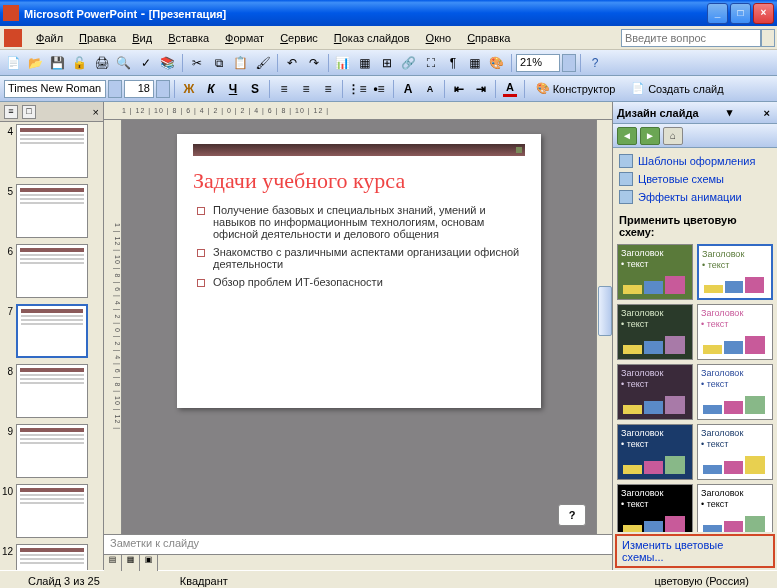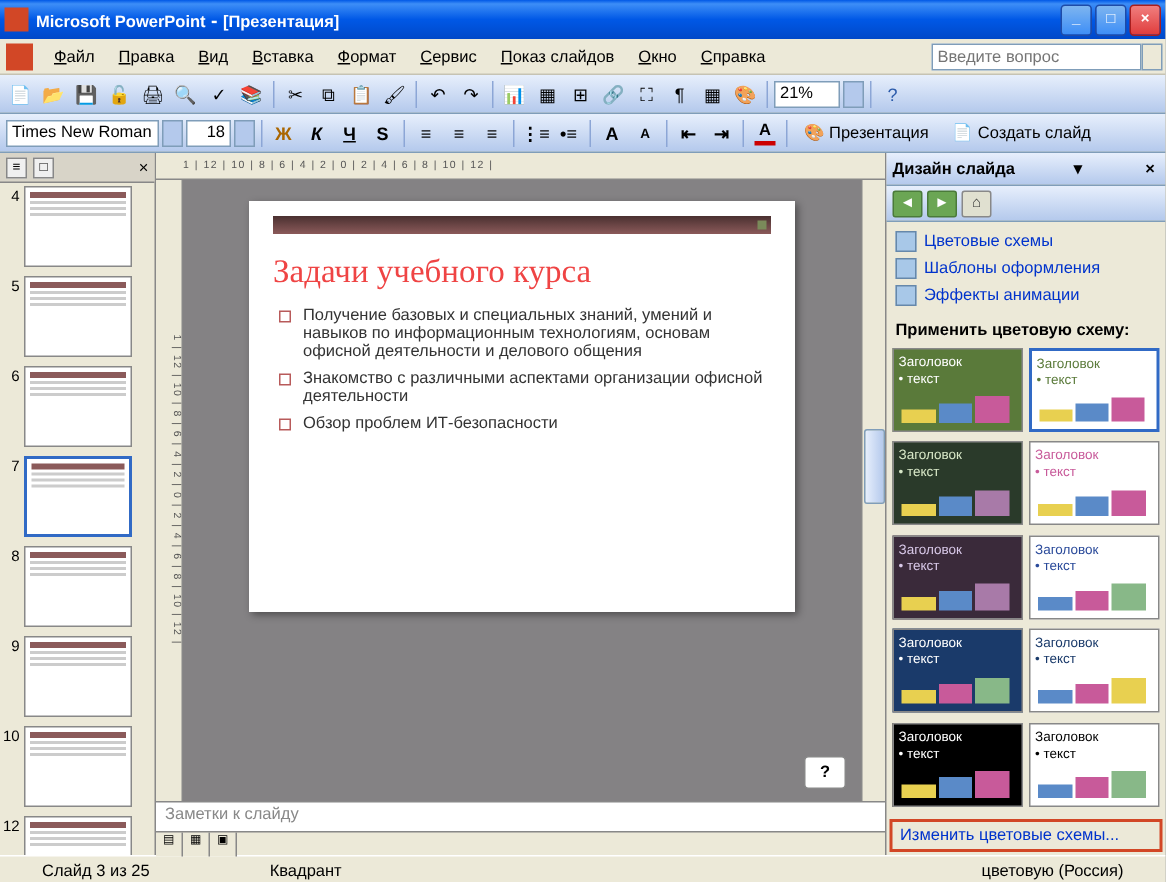--- a/index.html
+++ b/index.html
@@ -65,21 +65,21 @@
 .bullet-marker { width: 8px; height: 8px; border: 1px solid #b85a5a; margin-right: 8px; margin-top: 3px; flex-shrink: 0; }
 .help-bubble { position: absolute; bottom: 8px; right: 10px; width: 28px; height: 22px; background: white; border: 1px solid #888; border-radius: 3px; text-align: center; line-height: 20px; font-weight: bold; cursor: pointer; }
 .scroll-v { width: 16px; background: #ece9d8; border-left: 1px solid #888; position: relative; }
 .scroll-thumb { position: absolute; left: 1px; top: 40%; width: 14px; height: 50px; background: linear-gradient(to right, #e7effc, #b4c9ec); border: 1px solid #7f9db9; border-radius: 2px; }
 .notes { height: 20px; background: white; border-top: 1px solid #888; padding: 2px 6px; color: #888; }
 .view-btns { height: 16px; display: flex; border-top: 1px solid #888; }
 .view-btn { width: 18px; height: 16px; background: #ece9d8; border-right: 1px solid #888; font-size: 8px; text-align: center; cursor: pointer; }
 .scroll-h { flex: 1; background: #ece9d8; }
 
 
-.taskpane { width: 187px; background: #ece9d8; border-left: 1px solid #888; display: flex; flex-direction: column; }
+.taskpane { width: 165px; background: #ece9d8; border-left: 1px solid #888; display: flex; flex-direction: column; }
 .tp-header { height: 22px; background: linear-gradient(to bottom, #e7effc, #b4c9ec); border-bottom: 1px solid #7f9db9; display: flex; align-items: center; padding: 0 4px; font-weight: bold; }
 .tp-header-close { margin-left: auto; cursor: pointer; padding: 0 3px; }
 .tp-nav { height: 24px; background: linear-gradient(to bottom, #e7effc, #b4c9ec); border-bottom: 1px solid #7f9db9; display: flex; align-items: center; padding: 0 4px; gap: 3px; }
 .tp-nav-btn { width: 20px; height: 18px; background: #6ba654; border: 1px solid #4a7a3a; border-radius: 2px; color: white; text-align: center; font-size: 10px; line-height: 16px; cursor: pointer; }
 .tp-nav-home { background: #e0e0d0; border-color: #888; color: #333; }
 .tp-links { padding: 4px 6px; }
 .tp-link { display: flex; align-items: center; gap: 5px; padding: 2px 0; color: #0033cc; cursor: pointer; }
 .tp-link-icon { width: 14px; height: 14px; background: #a8c8e8; border: 1px solid #6688aa; }
 .tp-section-label { padding: 4px 6px 2px; font-weight: bold; }
 .schemes { flex: 1; overflow-y: auto; padding: 4px; display: grid; grid-template-columns: 1fr 1fr; gap: 4px; }
@@ -181,21 +181,21 @@
   <div class="fmt-btn">⇤</div>
   <div class="fmt-btn">⇥</div>
   <div class="tb-sep"></div>
   <div class="fmt-btn" style="flex-direction:column;gap:1px">
       <span>А</span>
       <div class="color-swatch" style="background:#cc0000"></div>
     </div>
   <div class="tb-sep"></div>
   <div class="fmt-label-btn">
       <span>🎨</span>
-      <span>Презентация</span>
+      <span>Конструктор</span>
     </div>
   <div class="fmt-label-btn">
       <span>📄</span>
       <span>Создать слайд</span>
     </div>
 </div>
 
 <div class="workspace">
 
   <div class="slide-panel">
@@ -325,25 +325,25 @@
       <span class="tp-header-close">×</span>
     </div>
     <div class="tp-nav">
       <div class="tp-nav-btn">◄</div>
       <div class="tp-nav-btn">►</div>
       <div class="tp-nav-btn tp-nav-home">⌂</div>
     </div>
     <div class="tp-links" id="tp-links">
         <div class="tp-link">
           <div class="tp-link-icon"></div>
-          <span>Цветовые схемы</span>
+          <span>Шаблоны оформления</span>
         </div>
         <div class="tp-link">
           <div class="tp-link-icon"></div>
-          <span>Шаблоны оформления</span>
+          <span>Цветовые схемы</span>
         </div>
         <div class="tp-link">
           <div class="tp-link-icon"></div>
           <span>Эффекты анимации</span>
         </div>
       </div>
     <div class="tp-section-label">Применить цветовую схему:</div>
     <div class="schemes" id="schemes">
         <div class="scheme" style="background: rgb(90, 122, 58); color: rgb(255, 255, 255);">
           <div class="scheme-head">Заголовок</div>

